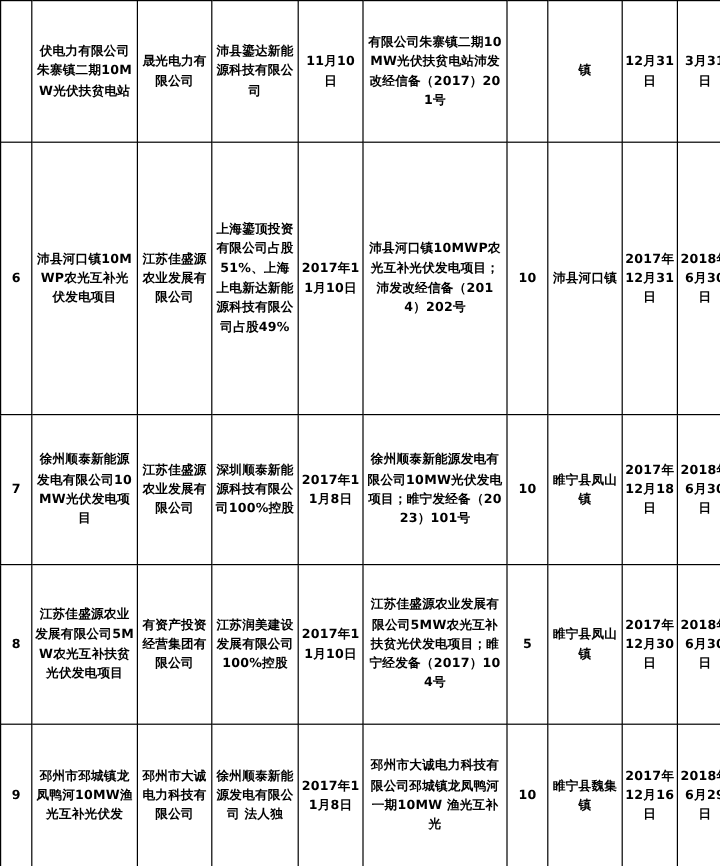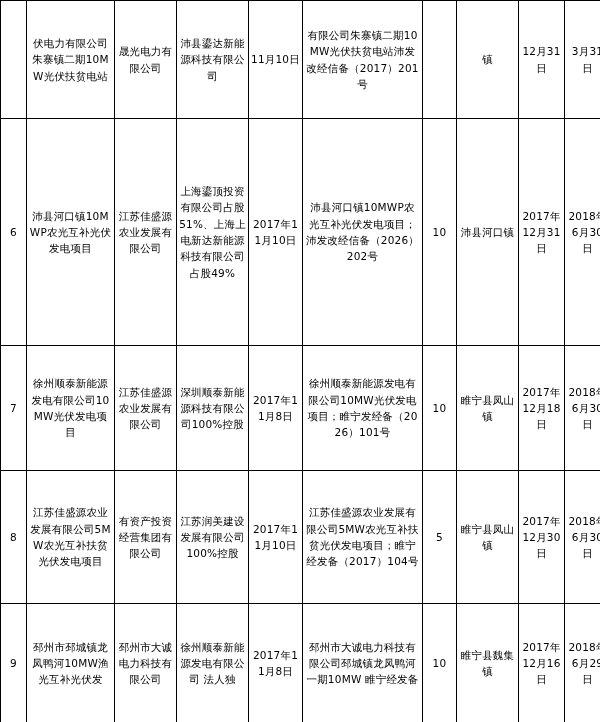--- a/index.html
+++ b/index.html
@@ -12,20 +12,21 @@
     height: 722px;
     font-family: "DejaVu Sans", "Liberation Sans", sans-serif;
     color: #000000;
     overflow: hidden;
   }
   .sheet {
     width: 600px;
     height: 644px;
     position: relative;
     box-sizing: border-box;
+    font-weight: bold;
   }
   table.doc-table {
     border-collapse: collapse;
     table-layout: fixed;
     width: 600px;
     margin: 0;
     padding: 0;
   }
   table.doc-table td {
     border: 1px solid #000000;
@@ -80,33 +81,33 @@
         <td>镇</td>
         <td>12月31日</td>
         <td>3月31日</td>
       </tr>
       <tr style="height:227px;">
         <td class="cell-no">6</td>
         <td>沛县河口镇10MWP农光互补光伏发电项目</td>
         <td>江苏佳盛源农业发展有限公司</td>
         <td>上海鎏顶投资有限公司占股51%、上海上电新达新能源科技有限公司占股49%</td>
         <td>2017年11月10日</td>
-        <td>沛县河口镇10MWP农光互补光伏发电项目；沛发改经信备（2026）202号</td>
+        <td>沛县河口镇10MWP农光互补光伏发电项目；沛发改经信备（2014）202号</td>
         <td>10</td>
         <td>沛县河口镇</td>
         <td>2017年12月31日</td>
         <td>2018年6月30日</td>
       </tr>
       <tr style="height:125px;">
         <td class="cell-no">7</td>
         <td>徐州顺泰新能源发电有限公司10MW光伏发电项目</td>
         <td>江苏佳盛源农业发展有限公司</td>
         <td>深圳顺泰新能源科技有限公司100%控股</td>
         <td>2017年11月8日</td>
-        <td>徐州顺泰新能源发电有限公司10MW光伏发电项目；睢宁发经备（2026）101号</td>
+        <td>徐州顺泰新能源发电有限公司10MW光伏发电项目；睢宁发经备（2023）101号</td>
         <td>10</td>
         <td>睢宁县凤山镇</td>
         <td>2017年12月18日</td>
         <td>2018年6月30日</td>
       </tr>
       <tr style="height:133px;">
         <td class="cell-no">8</td>
         <td>江苏佳盛源农业发展有限公司5MW农光互补扶贫光伏发电项目</td>
         <td>有资产投资经营集团有限公司</td>
         <td>江苏润美建设发展有限公司100%控股</td>
@@ -116,21 +117,21 @@
         <td>睢宁县凤山镇</td>
         <td>2017年12月30日</td>
         <td>2018年6月30日</td>
       </tr>
       <tr style="height:119px;">
         <td class="cell-no">9</td>
         <td>邳州市邳城镇龙凤鸭河10MW渔光互补光伏发</td>
         <td>邳州市大诚电力科技有限公司</td>
         <td>徐州顺泰新能源发电有限公司 法人独</td>
         <td>2017年11月8日</td>
-        <td>邳州市大诚电力科技有限公司邳城镇龙凤鸭河一期10MW 睢宁经发备</td>
+        <td>邳州市大诚电力科技有限公司邳城镇龙凤鸭河一期10MW 渔光互补光</td>
         <td>10</td>
         <td>睢宁县魏集镇</td>
         <td>2017年12月16日</td>
         <td>2018年6月29日</td>
       </tr>
     </tbody>
   </table>
 </div>
 
 </body></html>

